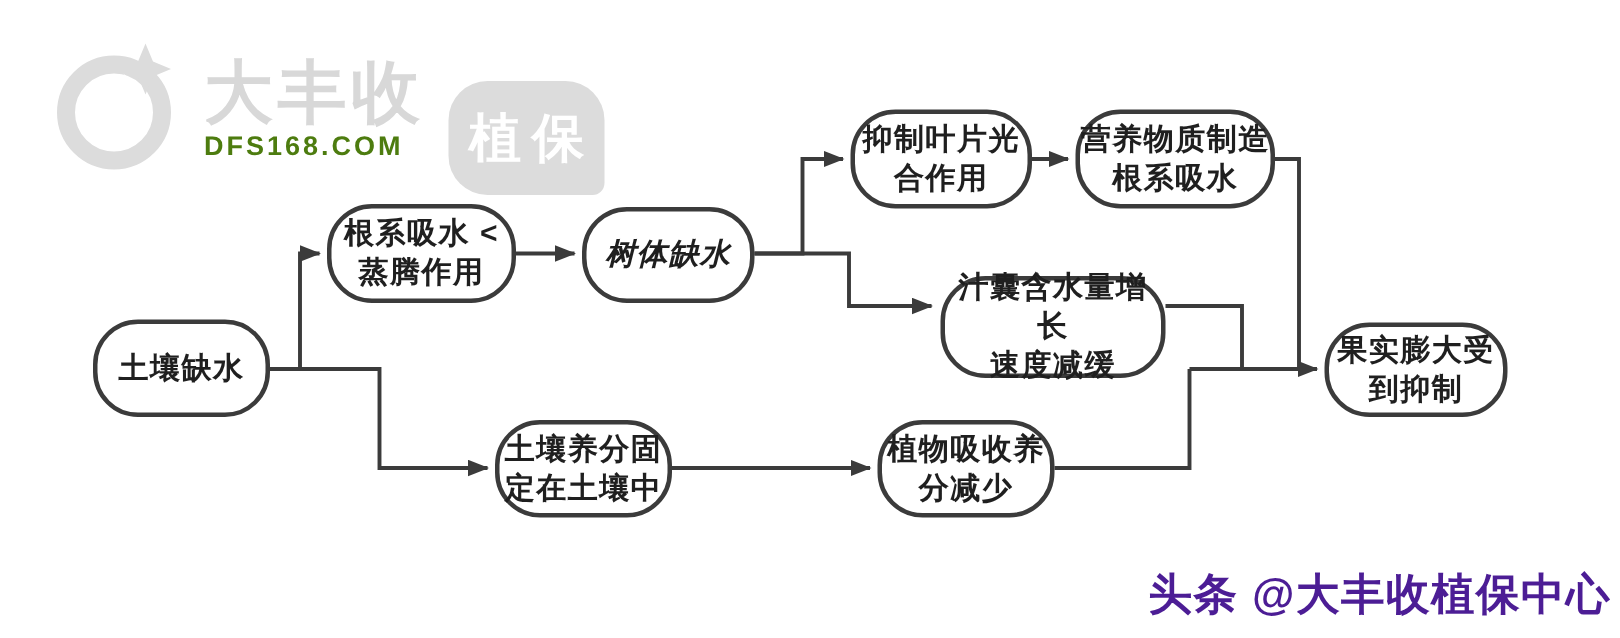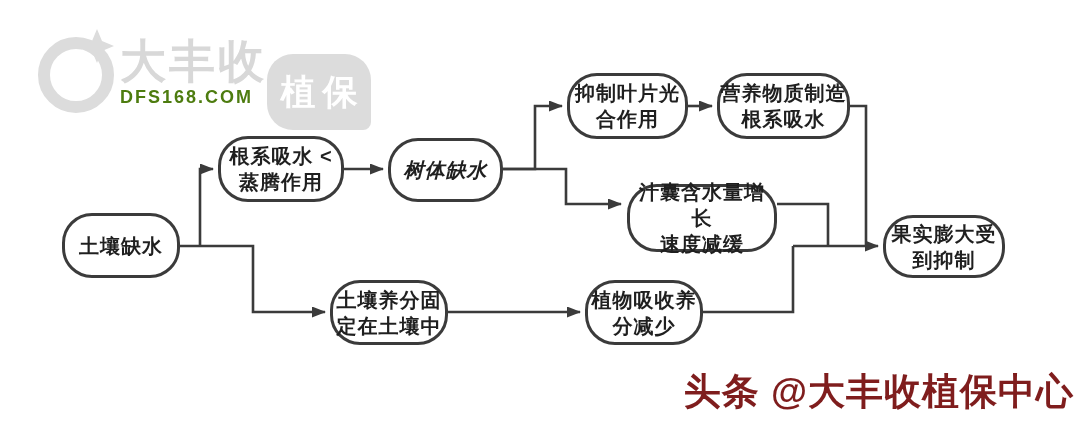--- a/index.html
+++ b/index.html
@@ -15,21 +15,21 @@
     background: #ffffff;
     overflow: hidden;
   }
   
   .logo {
     position: absolute;
     left: 34px;
     top: 14px;
     display: flex;
     align-items: center;
-    gap: 0;
+    gap: 16px;
     z-index: 3;
     user-select: none;
   }
   .logo-text-col {
     display: flex;
     flex-direction: column;
     align-items: flex-start;
     line-height: 1;
   }
   .logo-brand {
@@ -85,23 +85,23 @@
     line-height: 26px;
     letter-spacing: 1px;
     white-space: pre-line;
   }
   
   .watermark {
     position: absolute;
     right: 6px;
     bottom: 8px;
     z-index: 3;
-    font-size: 37px;
+    font-size: 29px;
     font-weight: bold;
-    color: #7f1d1d;
+    color: #4c1d95;
     text-shadow: 2px 2px 0 #ffffff, 1px 1px 0 #ffffff;
     letter-spacing: 1px;
     user-select: none;
   }
 </style>
 </head>
 <body>
 
 <div class="stage">
 

